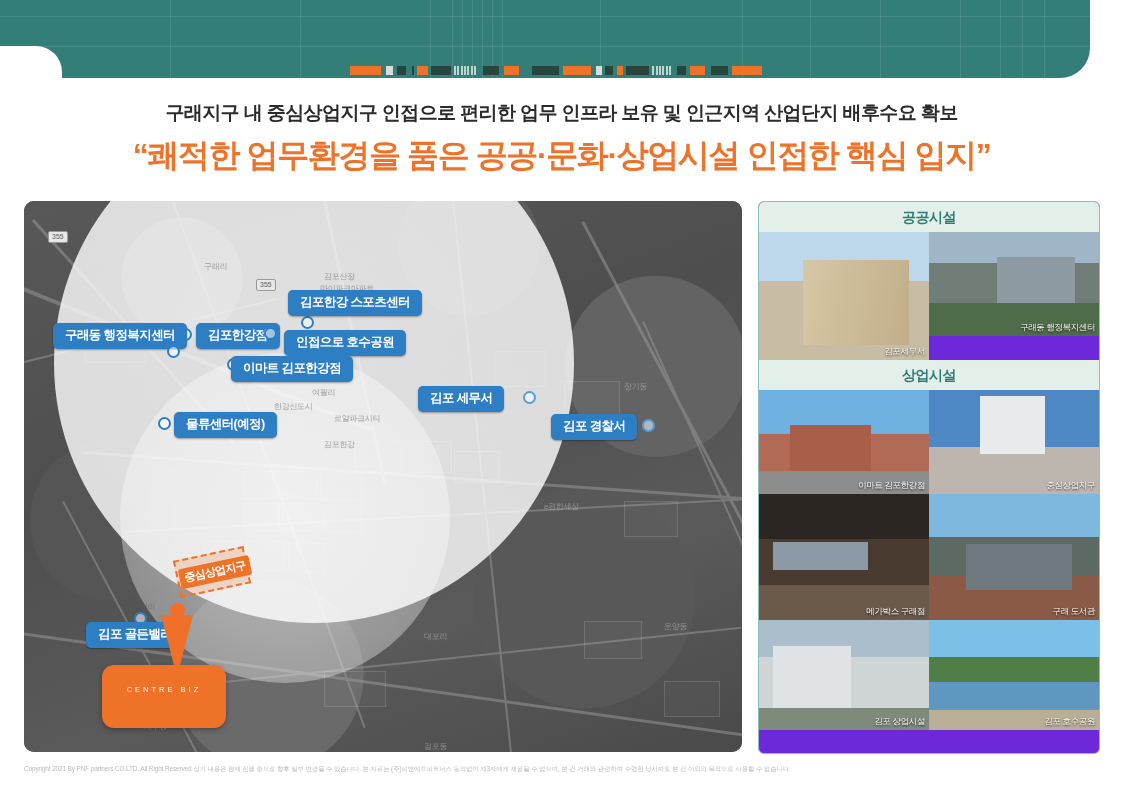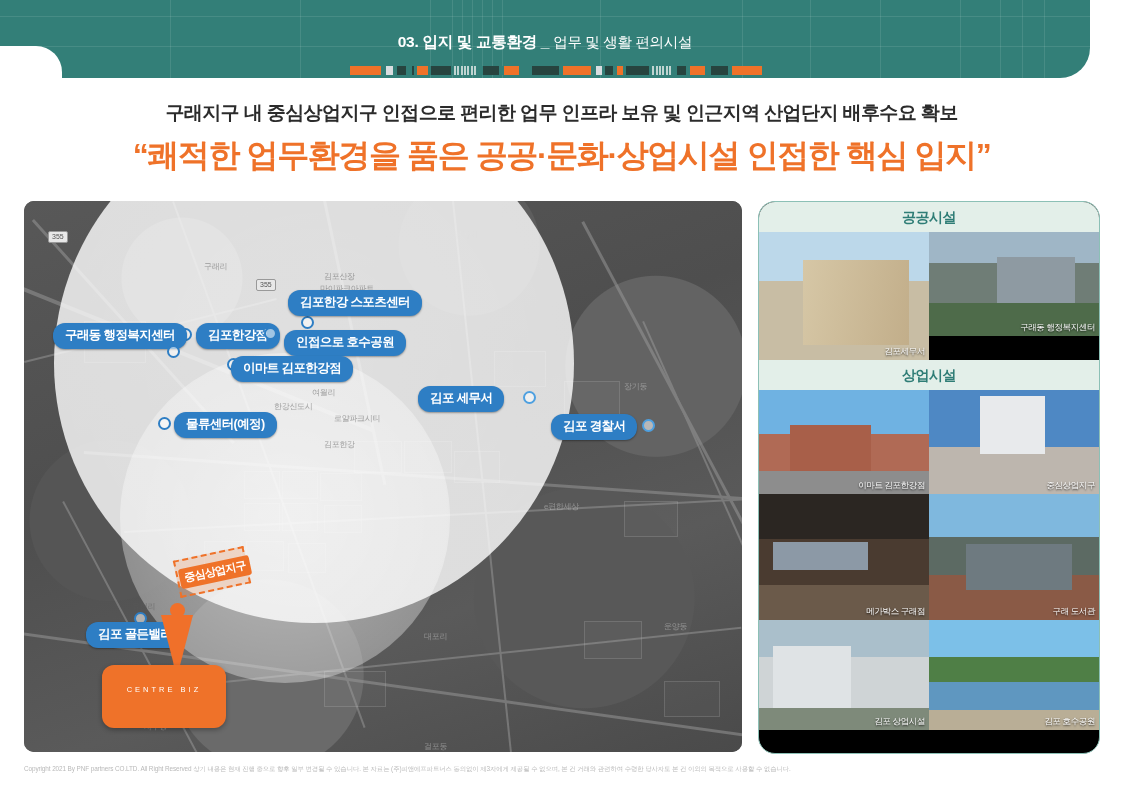--- a/index.html
+++ b/index.html
@@ -127,21 +127,21 @@
 
   
   .pin-label {
     position: absolute;
     background: #2e7ec4;
     color: #ffffff;
     font-size: 12.5px;
     font-weight: bold;
     letter-spacing: -0.6px;
     padding: 4px 12px 5px;
-    border-radius: 12px;
+    border-radius: 5px;
     white-space: nowrap;
     box-shadow: 0 1px 2px rgba(0,0,0,.35);
   }
   .pin-dot {
     position: absolute;
     width: 9px; height: 9px;
     border-radius: 50%;
     border: 2.2px solid #2e7ec4;
     background: rgba(255,255,255,.55);
   }
@@ -191,22 +191,22 @@
   .logo-badge .en {
     color: #ffffff; font-size: 7.5px; letter-spacing: 3px;
     margin-top: 20px;
   }
 
   
   .panel {
     position: absolute; left: 758px; top: 201px;
     width: 340px; height: 551px;
     border: 1.5px solid #8cc0b6;
-    border-radius: 17px;
-    background: #000000;
+    border-radius: 6px;
+    background: #6d28d9;
     overflow: hidden;
   }
   .panel-section { width: 100%; }
   .panel-head {
     text-align: center;
     color: #2f7d76;
     font-weight: bold;
     font-size: 14px;
     letter-spacing: -0.5px;
     line-height: 30px;
@@ -289,23 +289,20 @@
     <div class="hdr-vline" style="left:742px"></div>
     <div class="hdr-vline" style="left:810px"></div>
     <div class="hdr-vline" style="left:880px"></div>
     <div class="hdr-vline" style="left:960px"></div>
     <div class="hdr-vline" style="left:1000px"></div>
     <div class="hdr-vline" style="left:1022px"></div>
     <div class="hdr-vline" style="left:1044px"></div>
     <div class="hdr-hline" style="top:16px"></div>
     <div class="hdr-hline" style="top:46px"></div>
   </div>
-  <div class="hdr-title">
-    <span>03. 입지 및 교통환경 _ </span><span class="sub">업무 및 생활 편의시설</span>
-  </div>
 </div>
 <div class="header-notch"></div>
 
 <div class="barcode">
   <i style="width:14px;background:#337f78"></i>
   <i style="width:46px;background:#ef7229"></i>
   <i style="width:7px;background:#337f78"></i>
   <i style="width:11px;background:#d9dde0"></i>
   <i style="width:5px;background:#337f78"></i>
   <i style="width:14px;background:#27443f"></i>

